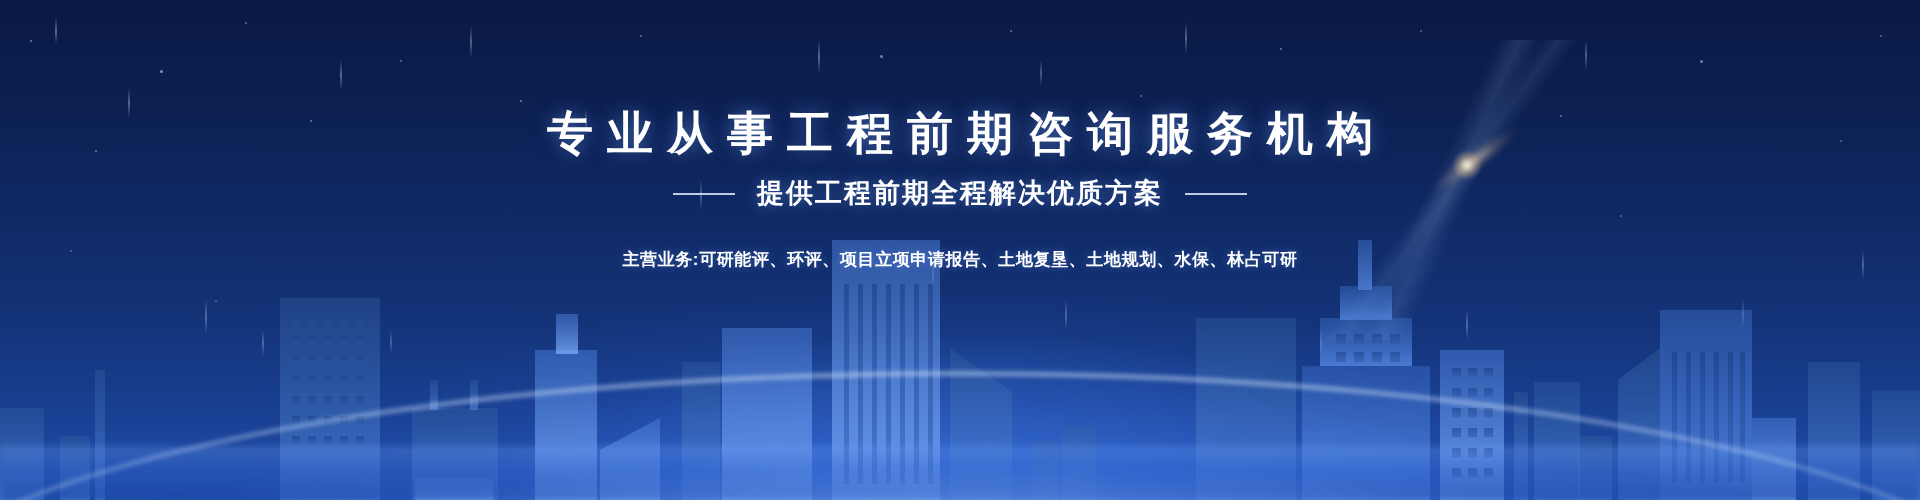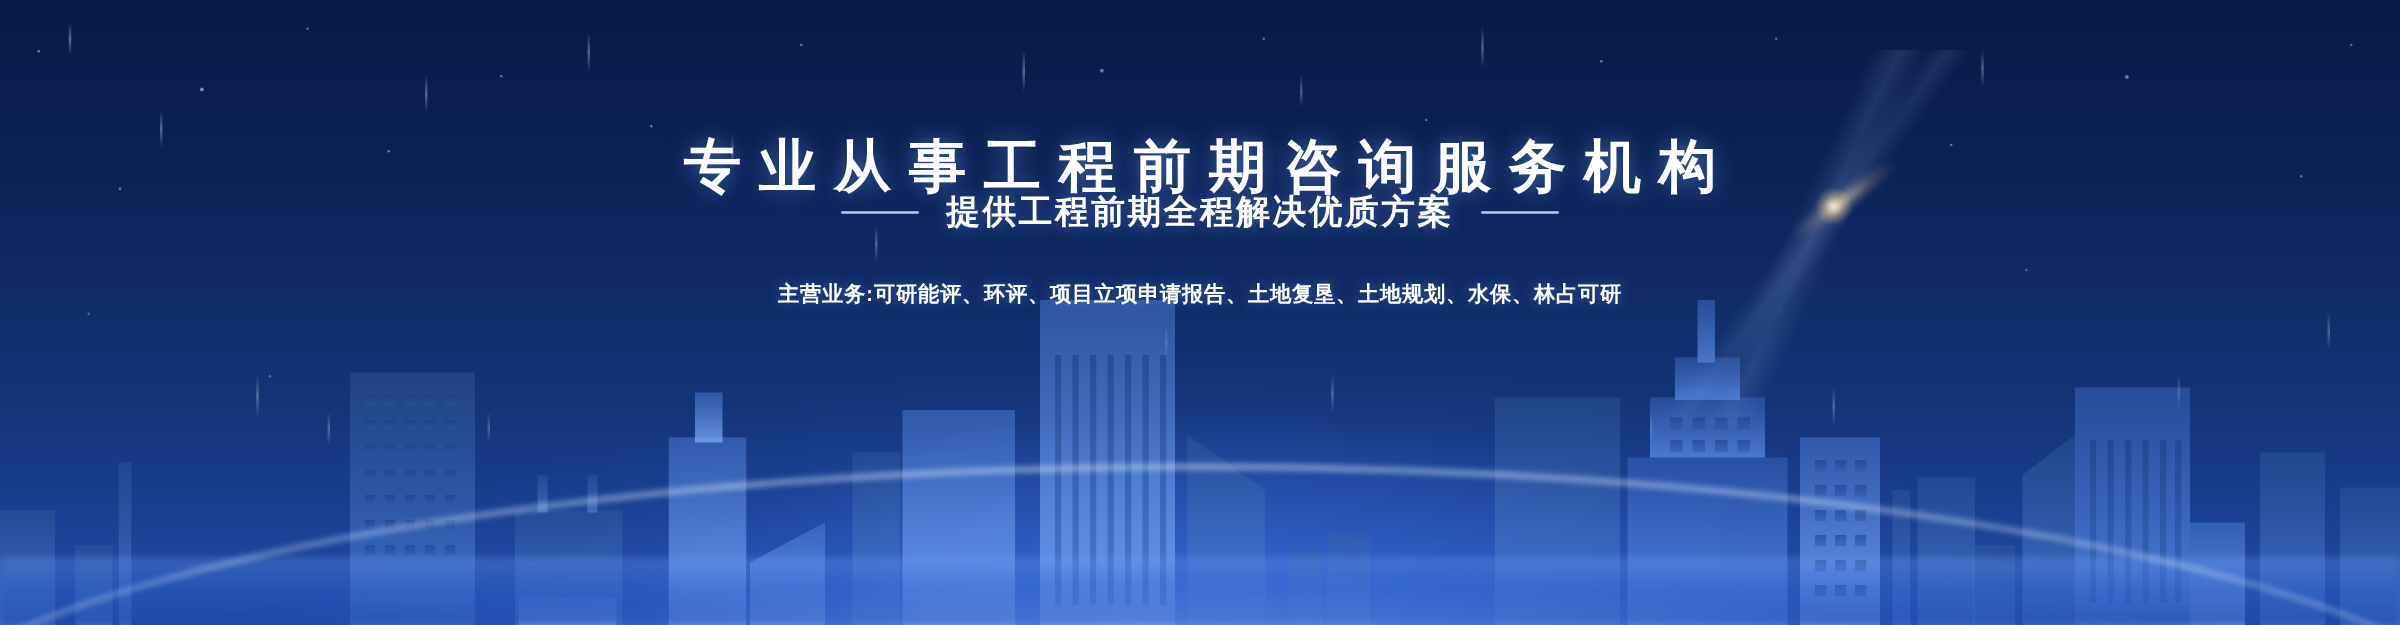--- a/index.html
+++ b/index.html
@@ -70,21 +70,21 @@
         padding-top:110px;}
 
   .headline{
     font-size:46px;line-height:1;font-weight:700;
     letter-spacing:14px;text-indent:14px;
     color:#ffffff;
     text-shadow:0 0 18px rgba(120,170,255,.55), 0 2px 10px rgba(0,20,70,.55);
     white-space:nowrap;
   }
 
-  .sub-row{display:flex;align-items:center;gap:22px;}
+  .sub-row{display:flex;align-items:center;gap:22px;margin-top:24px;}
   .dash{width:62px;height:2px;background:rgba(220,235,255,.85);}
   .subtitle{
     font-size:27px;line-height:1;font-weight:700;color:#ffffff;
     letter-spacing:2px;white-space:nowrap;
     text-shadow:0 0 14px rgba(120,170,255,.45);
   }
 
   .services{
     margin-top:44px;
     font-size:17px;line-height:1;font-weight:700;color:#ffffff;

